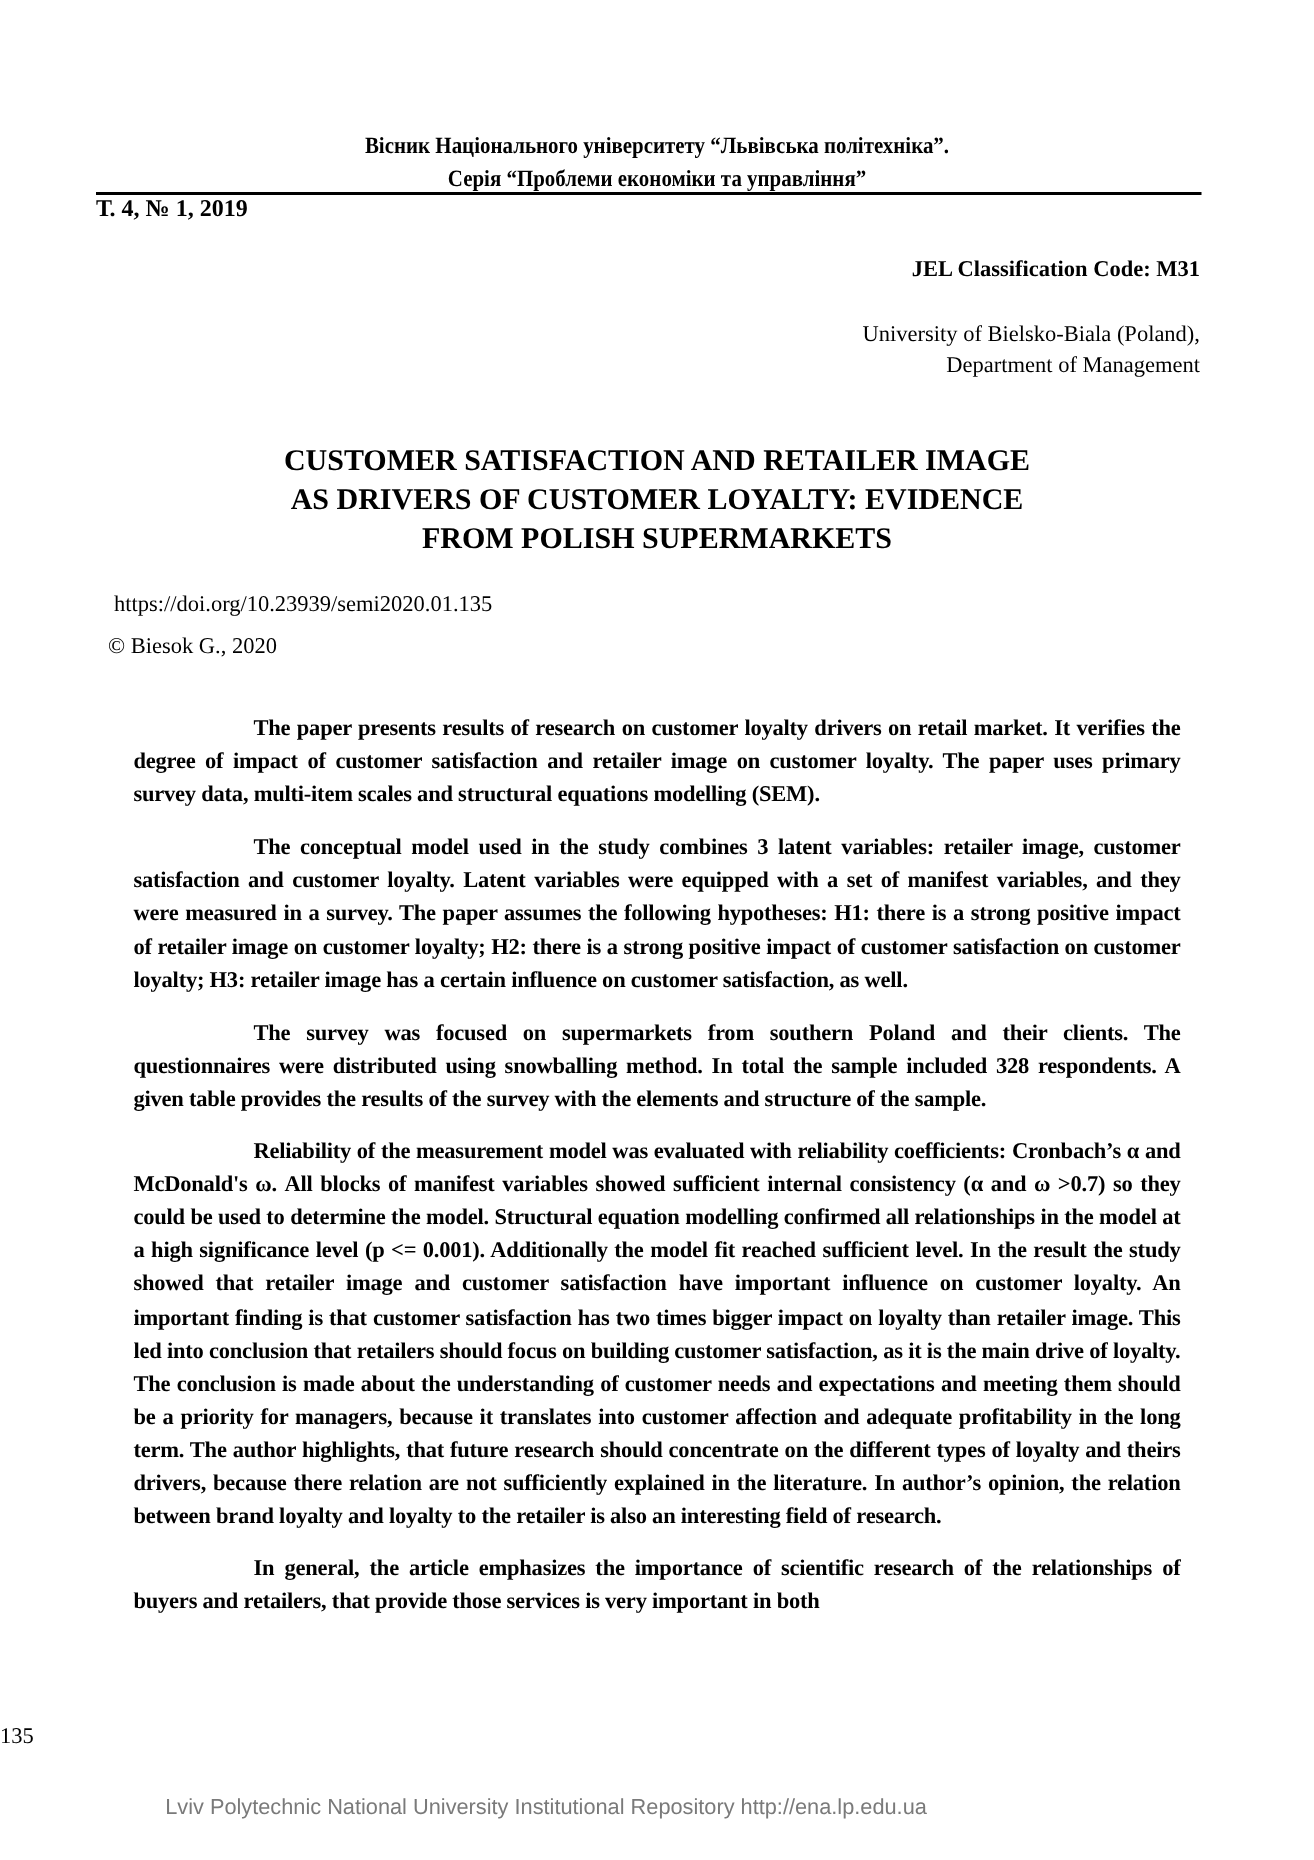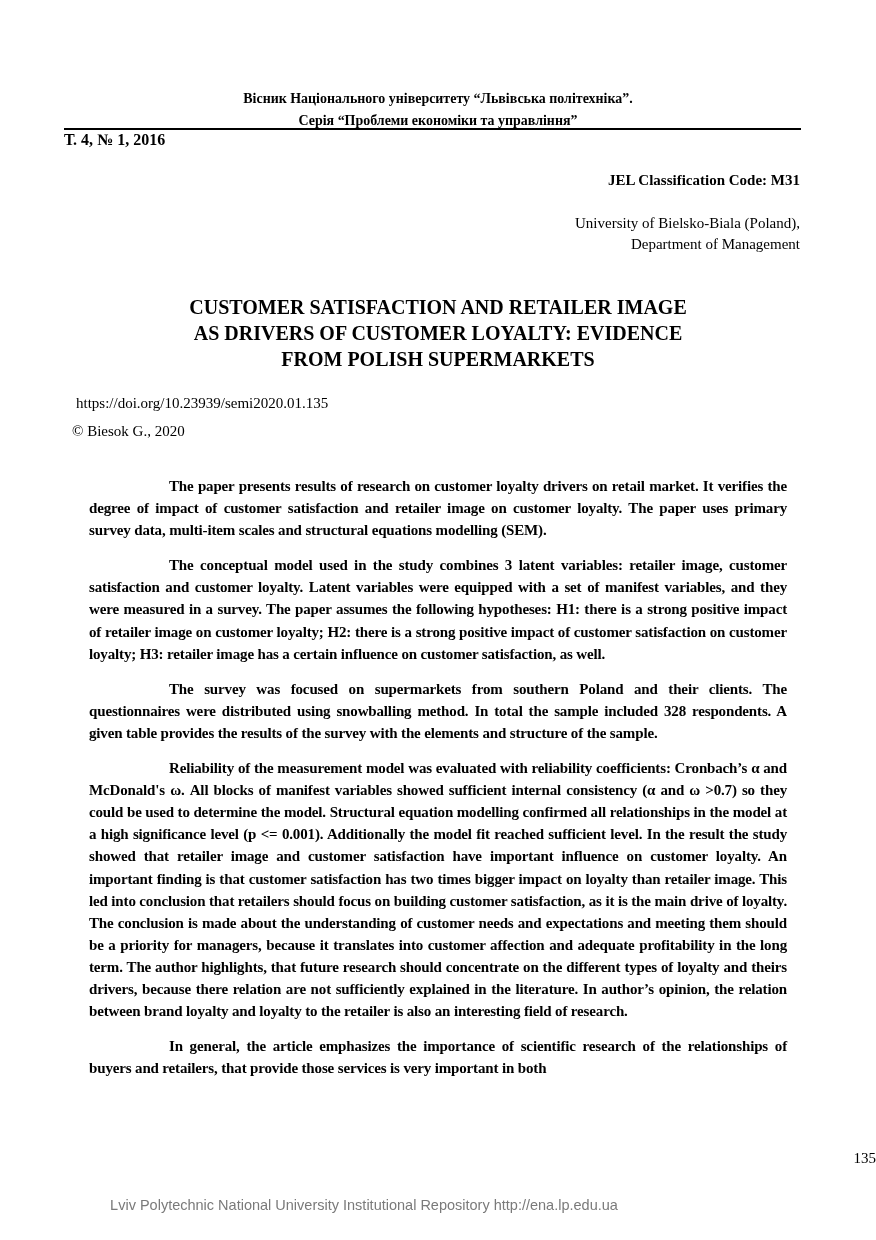--- a/index.html
+++ b/index.html
@@ -13,33 +13,33 @@
   .jel { right:76px; top:172px; font-weight:bold; font-size:15px; }
   .author { right:76px; top:213px; text-align:right; font-size:15px; line-height:21px; }
   .author .name { font-weight:bold; }
   .title { left:0; width:876px; top:294px; text-align:center; font-weight:bold;
            font-size:20px; line-height:26px; }
   .doi { left:76px; top:395px; font-size:15px; }
   .copy { left:72px; top:423px; font-size:15px; }
   .abstract { left:76px; width:724px; top:462px; font-weight:bold; font-size:15px;
               line-height:22.1px; text-align:justify; }
   .abstract p { margin:13px; text-indent:80px; letter-spacing:-0.15px; }
-  .pageno { left:0; width:876px; top:1150px; text-align:right; font-size:15px; }
+  .pageno { left:0; width:876px; top:1150px; text-align:left; font-size:15px; }
   .footer { left:0; width:728px; top:1197px; text-align:center;
             font-family:"Liberation Sans", "DejaVu Sans", sans-serif; font-size:14.5px; color:#7a7a7a; }
 </style>
 </head>
 <body>
 
 <div class="abs journal">
   <div>Вісник Національного університету “Львівська політехніка”.</div>
   <div>Серія “Проблеми економіки та управління”</div>
 </div>
 <div class="abs rule"></div>
-<div class="abs volume">Т. 4, № 1, 2016</div>
+<div class="abs volume">Т. 4, № 1, 2019</div>
 
 <div class="abs jel">JEL Classification Code: M31</div>
 
 <div class="abs author">
   <div>University of Bielsko-Biala (Poland),</div>
   <div>Department of Management</div>
 </div>
 
 <div class="abs title">
   <div>CUSTOMER SATISFACTION AND RETAILER IMAGE</div>

